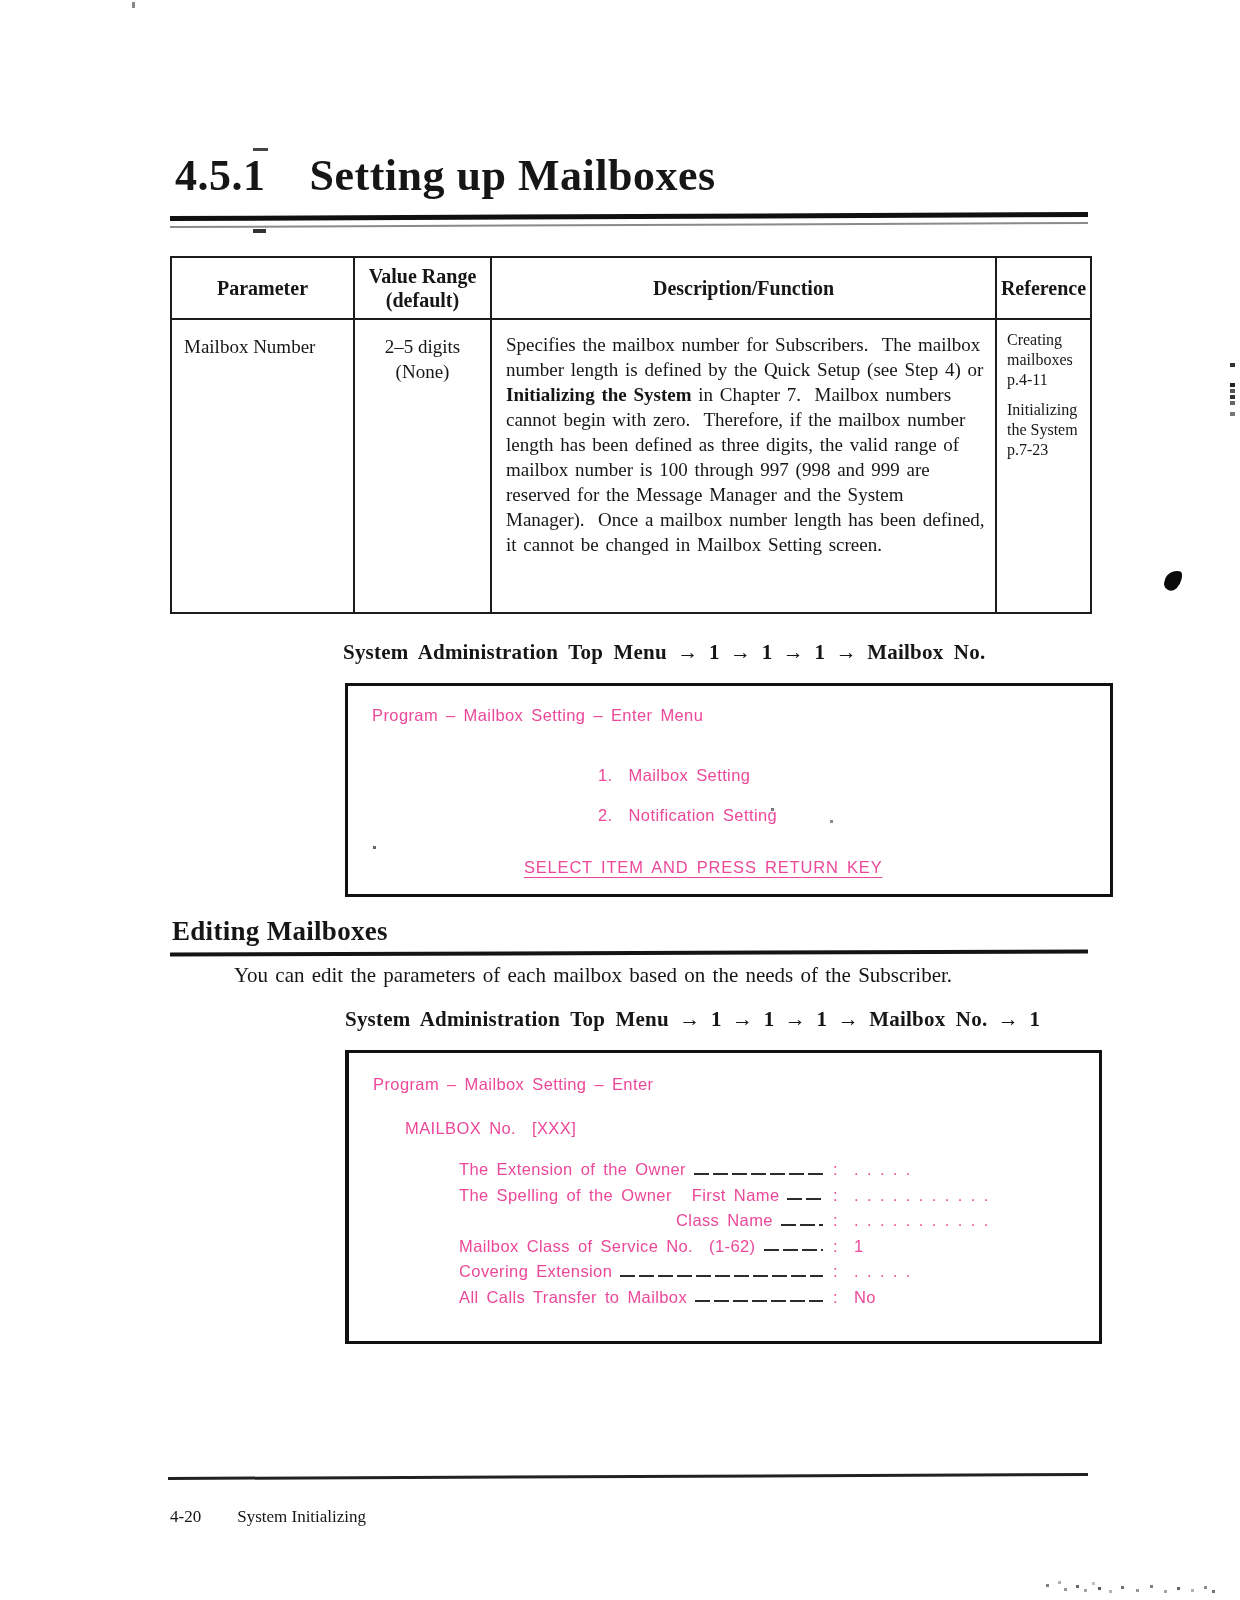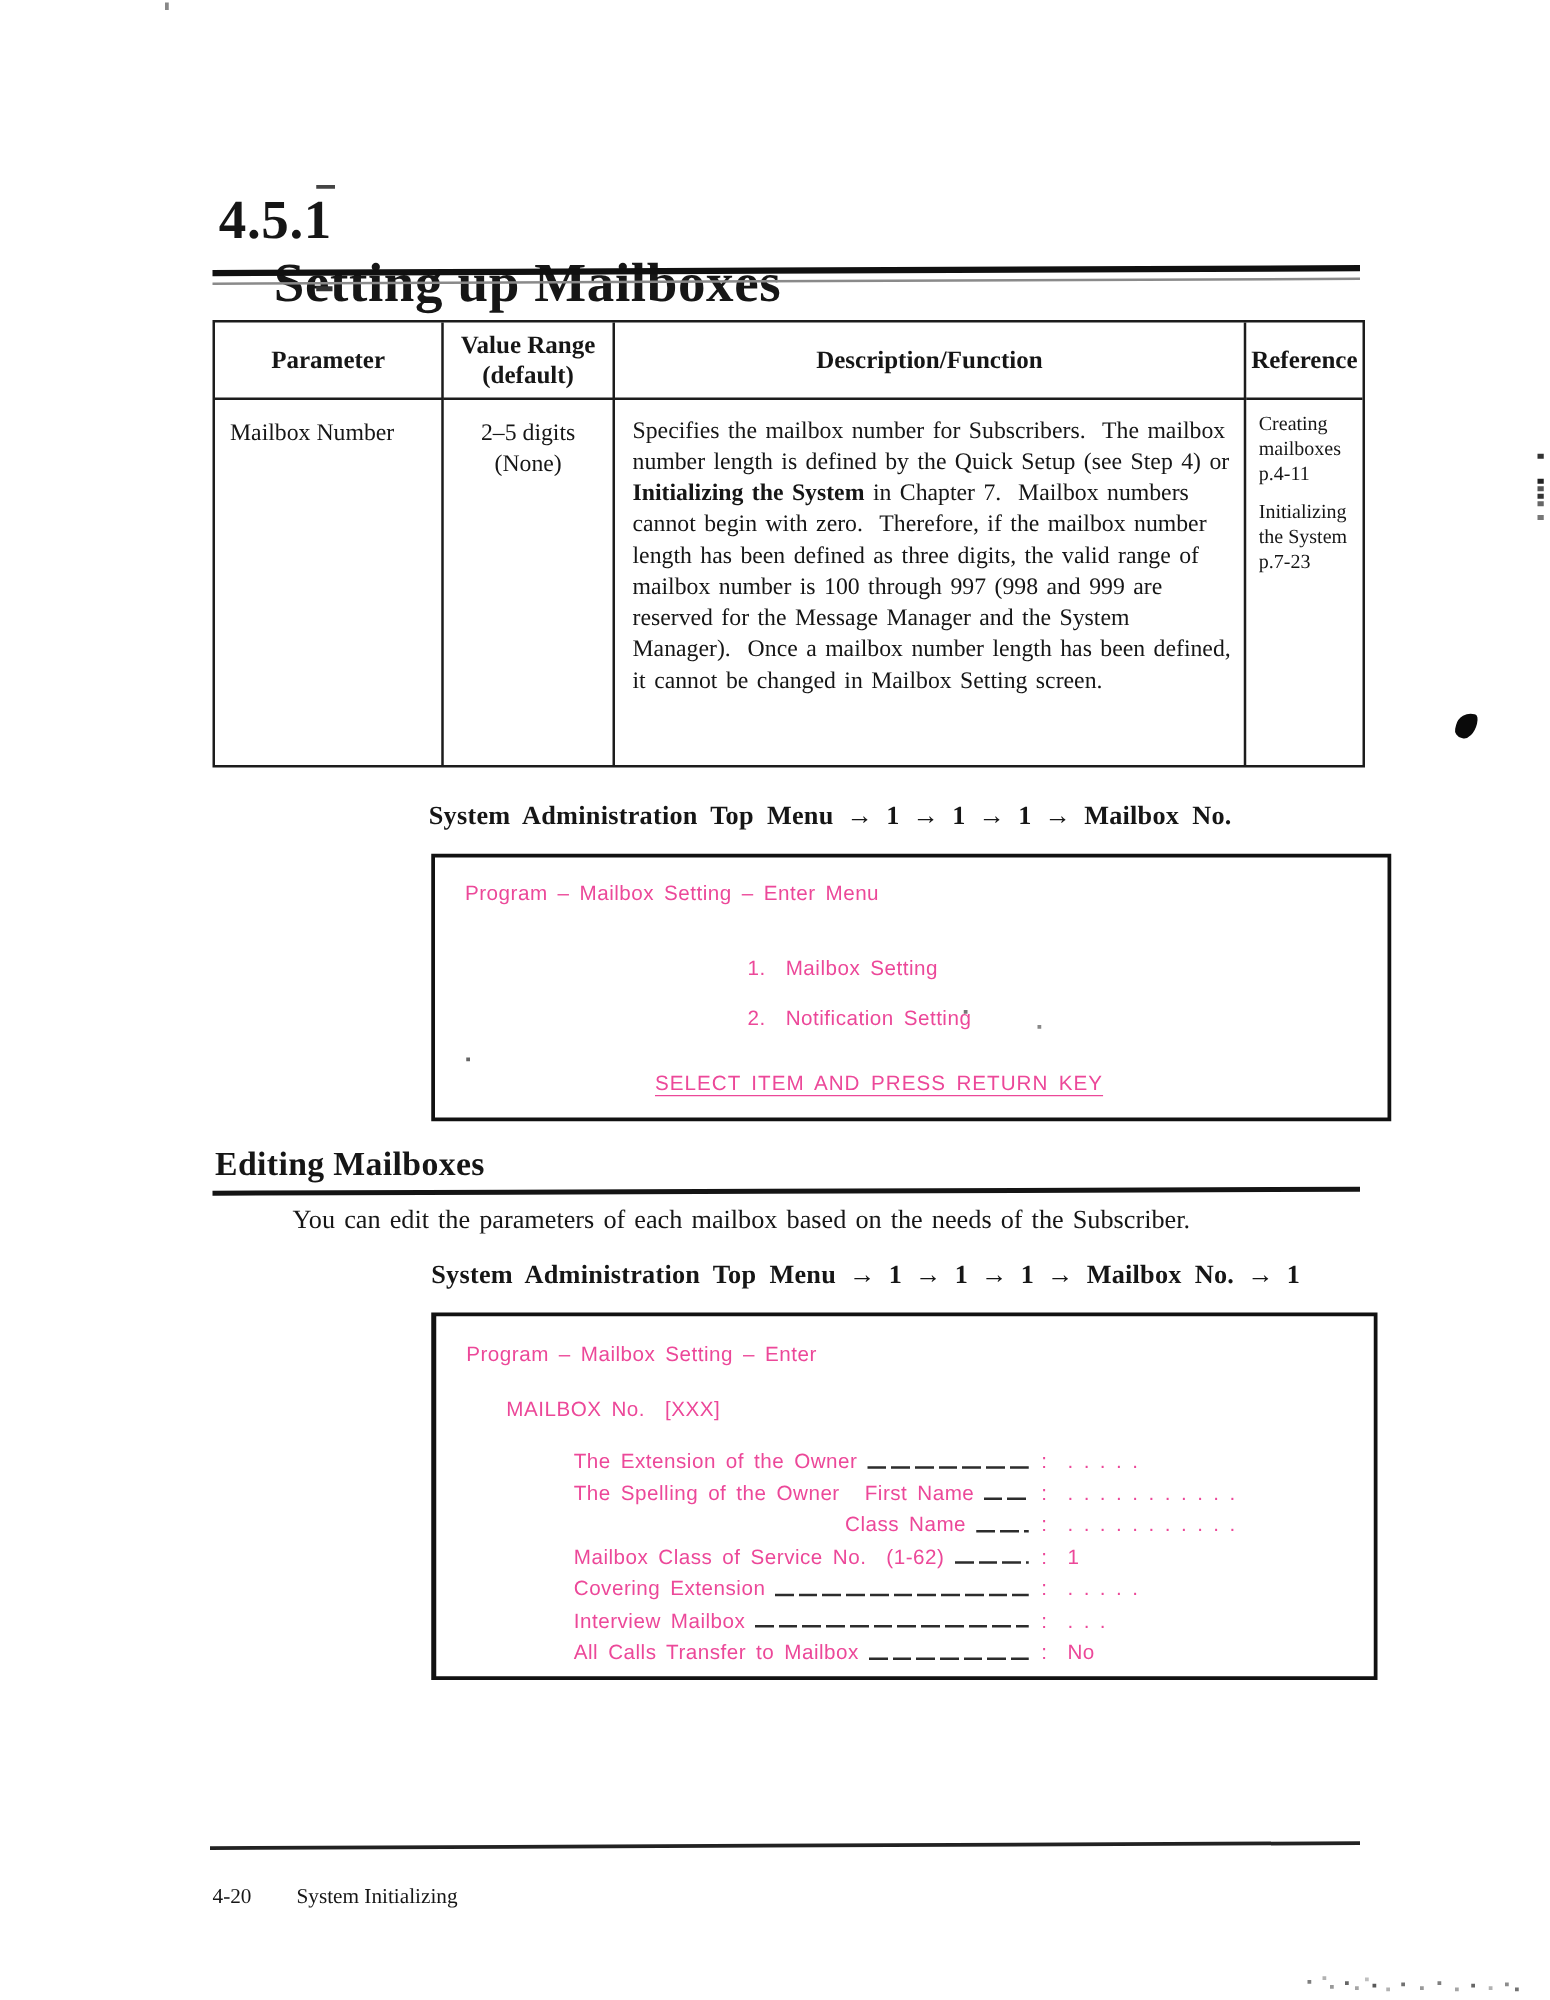--- a/index.html
+++ b/index.html
@@ -12,21 +12,20 @@
     color:#161616;
   }
   .abs{position:absolute;}
   .pre{white-space:pre;}
 
   
   .title-block{
     left:175px;top:150px;
     font-weight:bold;font-size:44px;letter-spacing:0.5px;
     display:flex;
-    flex-direction:column;
   }
   .title-text{margin-left:44px;}
   .title-rule-heavy{left:170px;top:214px;width:918px;height:5px;background:#101010;transform:rotate(-0.25deg);}
   .title-rule-thin{left:170px;top:224px;width:918px;height:2px;background:#8a8a8a;transform:rotate(-0.25deg);}
 
   
   .ptable{
     left:170px;top:256px;width:918px;height:354px;
     border:2px solid #1c1c1c;
     display:grid;
@@ -198,25 +197,20 @@
         <span class="leader"></span>
         <span class="mvalue">:  1</span>
       </div>
 
       <div class="mrow">
         <span class="mlabel">Covering Extension</span>
         <span class="leader"></span>
         <span class="mvalue">:  . . . . .</span>
       </div>
 
-      <div class="mrow">
-        <span class="mlabel">Interview Mailbox</span>
-        <span class="leader"></span>
-        <span class="mvalue">:  . . .</span>
-      </div>
 
       <div class="mrow">
         <span class="mlabel">All Calls Transfer to Mailbox</span>
         <span class="leader"></span>
         <span class="mvalue">:  No</span>
       </div>
 
     </div>
   </div>
 

